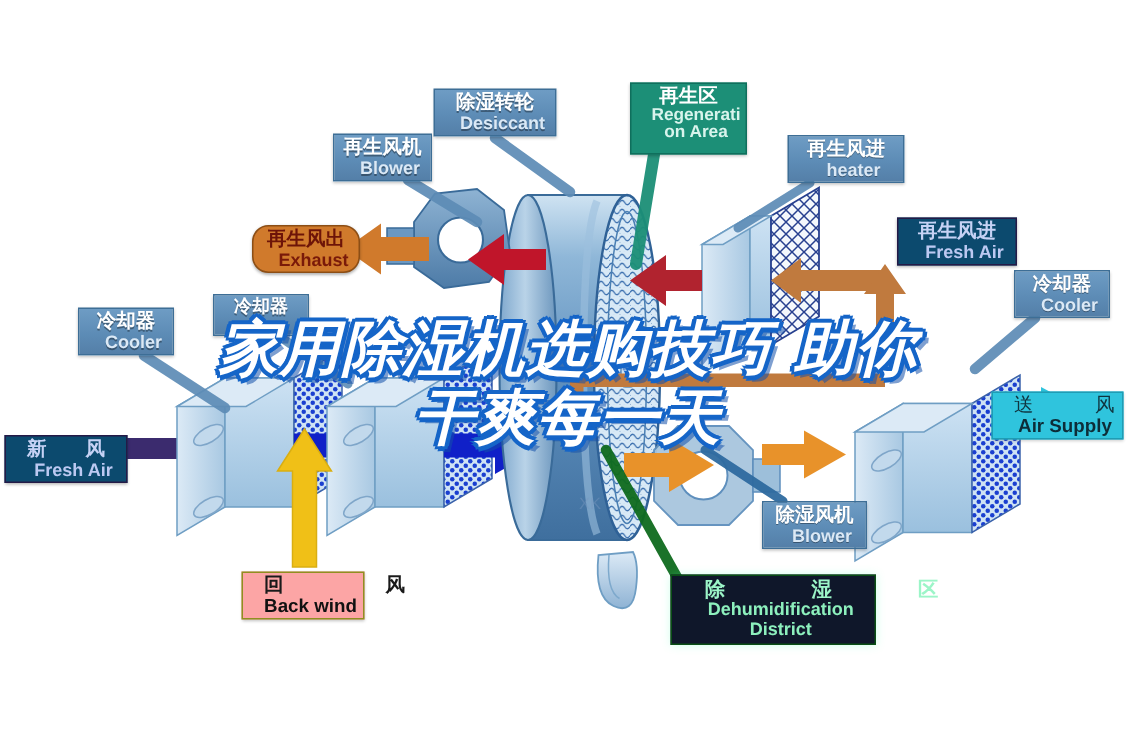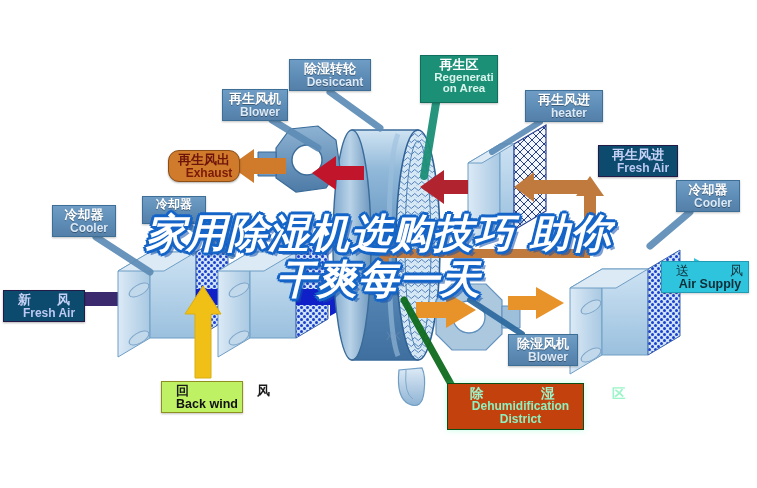--- a/index.html
+++ b/index.html
@@ -73,39 +73,39 @@
   .lab-orange{
     background:#d07a2c;
     border:1px solid #8c4e15;
     box-shadow:0 1px 2px rgba(0,0,0,.3);
   }
   .lab-orange .cn{font-size:13px;color:#6d1408;}
   .lab-orange .en{font-size:12px;color:#7a1a09;}
 
   
   .lab-yellow{
-    background:#bef264;
+    background:#fca5a5;
     border:1.5px solid #8f8f20;
     box-shadow:0 1px 2px rgba(0,0,0,.25);
   }
   .lab-yellow .cn{font-size:13px;color:#1a1a1a;letter-spacing:14px;text-indent:14px;}
   .lab-yellow .en{font-size:12.5px;color:#111111;}
 
   
   .lab-cyan{
     background:#2fc4dd;
     border:1px solid #1f9cb4;
     box-shadow:0 1px 2px rgba(0,0,0,.2);
   }
   .lab-cyan .cn{font-size:13px;color:#10343f;letter-spacing:14px;text-indent:14px;font-weight:normal;}
   .lab-cyan .en{font-size:12.5px;color:#0d2d38;}
 
   
   .lab-green{
-    background:#c2410c;
+    background:#0f172a;
     border:1px solid #0a4f15;
     box-shadow:0 0 6px rgba(80,255,180,.35);
   }
   .lab-green .cn{font-size:13.5px;color:#9cf5c8;letter-spacing:22px;text-indent:22px;}
   .lab-green .en{font-size:12px;color:#8df0bd;}
 
   
   #title-overlay{
     position:absolute;
     left:0;top:210px;

